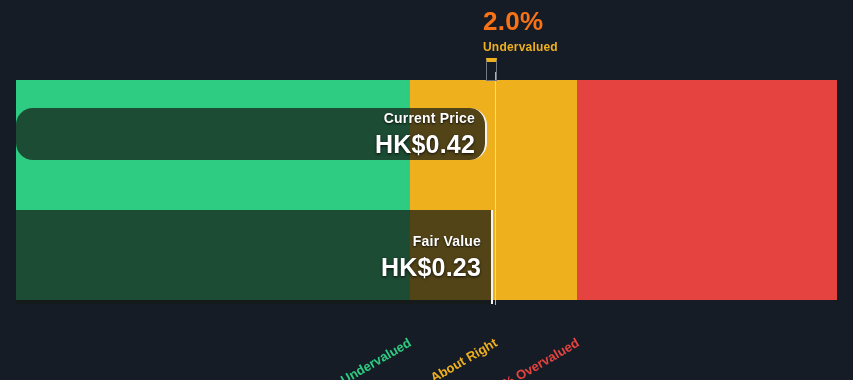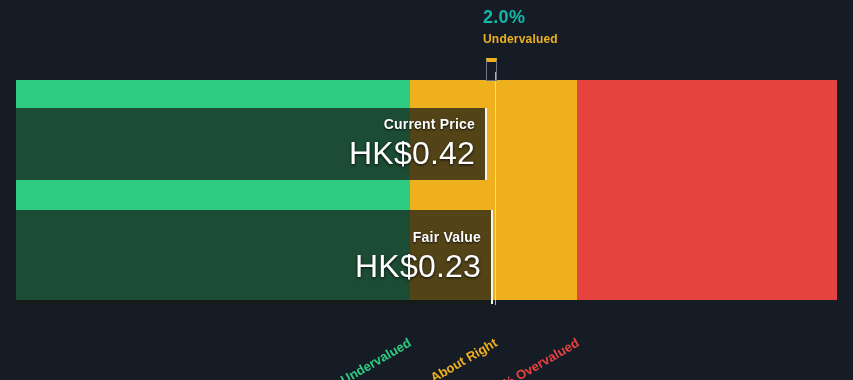--- a/index.html
+++ b/index.html
@@ -40,43 +40,43 @@
   .zone-over   { left: 561px; width: 260px; background: #e5433f; }
 
   
   .bar {
     position: absolute;
     left: 16px;
     background: rgba(22, 26, 22, 0.72);
     border-right: 2px solid #f2f2f2;
     box-sizing: border-box;
   }
-  .bar-current { top: 108px; height: 72px; width: 471px; }
+  .bar-current { top: 108px; height: 52px; width: 471px; border-radius: 17px; }
   .bar-fair    { top: 210px; height: 94px; width: 477px; }
 
   .bar-inner {
     position: absolute;
     right: 10px;
     top: 50%;
     transform: translateY(-50%);
     text-align: right;
     line-height: 1.05;
   }
   .bar-caption {
     color: #ffffff;
     font-size: 14px;
     font-weight: bold;
     letter-spacing: 0.2px;
     text-shadow: 0 1px 2px rgba(0,0,0,0.85);
     margin-bottom: 5px;
   }
   .bar-value {
     color: #ffffff;
-    font-size: 32px;
-    font-weight: normal;
+    font-size: 25px;
+    font-weight: bold;
     letter-spacing: 0.2px;
     text-shadow: 0 1px 3px rgba(0,0,0,0.85);
   }
 
   
   .indicator-line {
     position: absolute;
     left: 495px;
     top: 72px;
     width: 1px;
@@ -96,22 +96,22 @@
   }
 
   
   .callout {
     position: absolute;
     left: 483px;
     top: 8px;
     white-space: nowrap;
   }
   .callout-pct {
-    color: #14b8a6;
-    font-size: 18px;
+    color: #f97316;
+    font-size: 26px;
     font-weight: bold;
     line-height: 1;
     letter-spacing: 0.3px;
   }
   .callout-sub {
     color: #efb01e;
     font-size: 12px;
     font-weight: bold;
     line-height: 1;
     margin-top: 7px;

